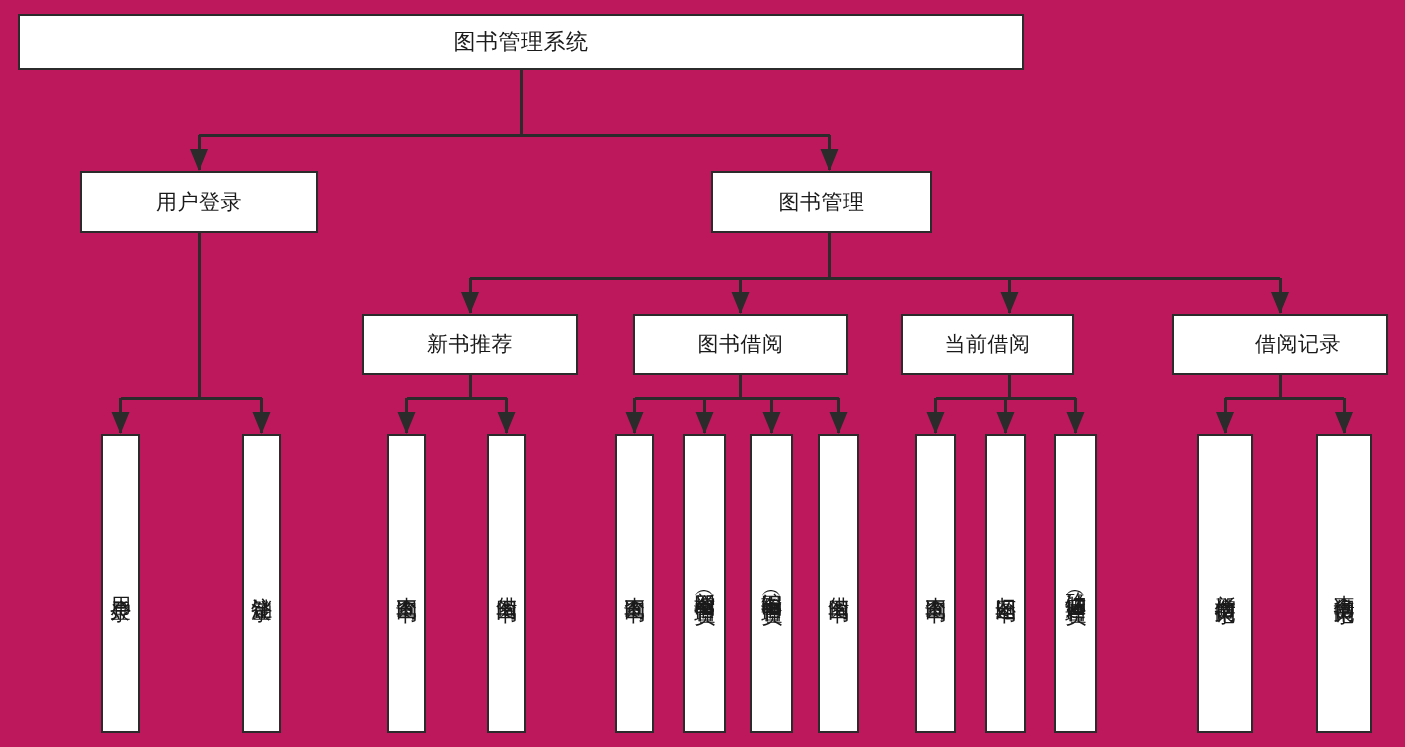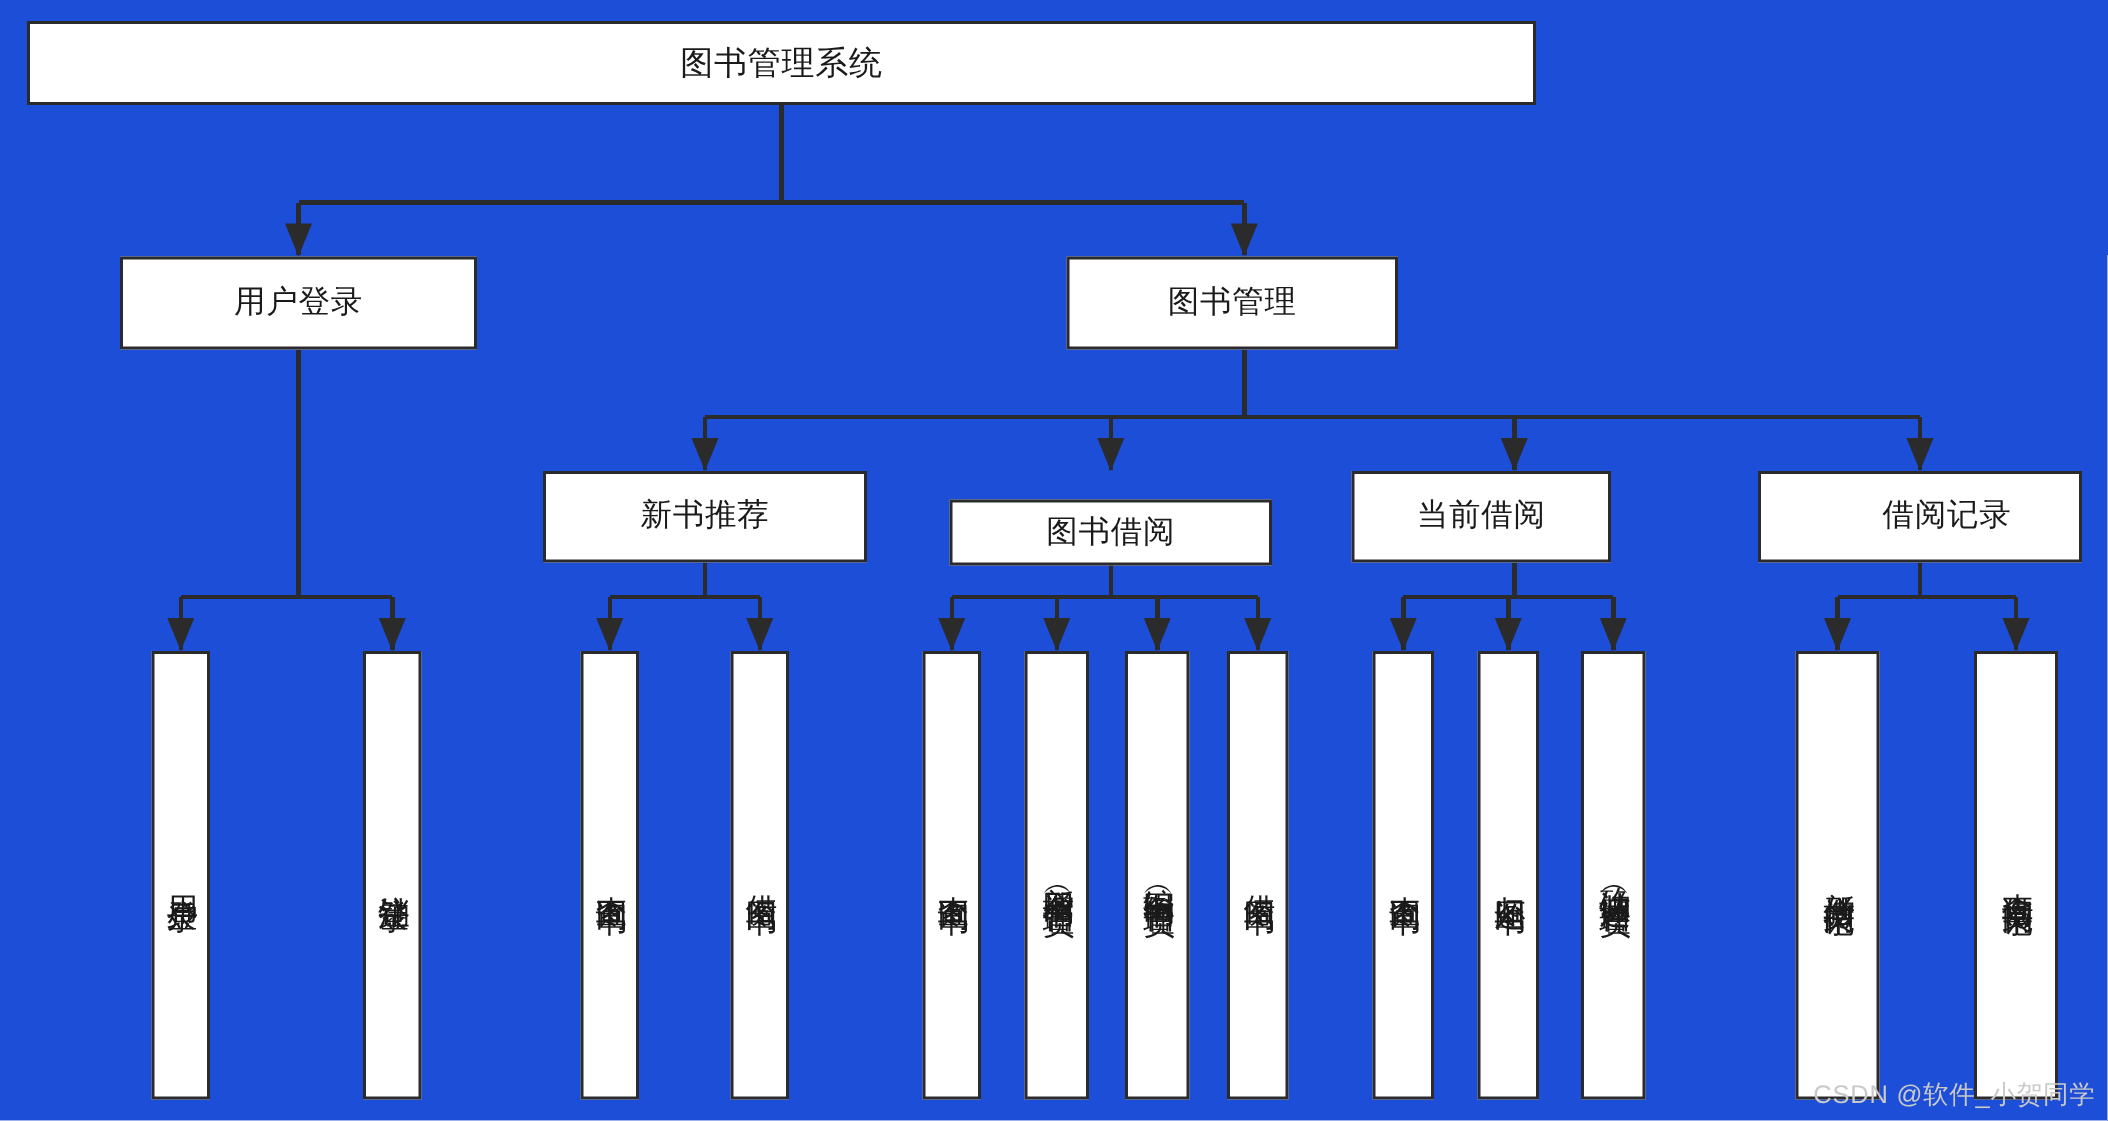--- a/index.html
+++ b/index.html
@@ -7,21 +7,21 @@
     padding: 0;
     background: #ffffff;
   }
   body {
     font-family: "Liberation Sans", "DejaVu Sans", sans-serif;
   }
   #canvas {
     position: relative;
     width: 1405px;
     height: 747px;
-    background: #1d4ed8;
+    background: #be185d;
     overflow: hidden;
   }
   #edges {
     position: absolute;
     left: 0;
     top: 0;
     width: 1405px;
     height: 747px;
   }
   .node {
@@ -134,21 +134,21 @@
       </div>
       <div class="node branch" style="left: 80px; top: 171px; width: 238px; height: 62px;">
         <span class="label">用户登录</span>
       </div>
       <div class="node branch" style="left: 711px; top: 171px; width: 221px; height: 62px;">
         <span class="label">图书管理</span>
       </div>
       <div class="node branch" style="left: 362px; top: 314px; width: 216px; height: 61px;">
         <span class="label">新书推荐</span>
       </div>
-      <div class="node branch" style="left: 633px; top: 333px; width: 215px; height: 44px;">
+      <div class="node branch" style="left: 633px; top: 314px; width: 215px; height: 61px;">
         <span class="label">图书借阅</span>
       </div>
       <div class="node branch" style="left: 901px; top: 314px; width: 173px; height: 61px;">
         <span class="label">当前借阅</span>
       </div>
       <div class="node branch" style="left: 1172px; top: 314px; width: 216px; height: 61px; padding-left: 36px;">
         <span class="label">借阅记录</span>
       </div>
       <div class="node leaf" style="left: 101px; top: 434px; width: 39px; height: 299px;">
         <span class="label">用户登录</span>
@@ -184,15 +184,14 @@
         <span class="label">确认归还（管理员）</span>
       </div>
       <div class="node leaf" style="left: 1197px; top: 434px; width: 56px; height: 299px;">
         <span class="label">新增借阅记录</span>
       </div>
       <div class="node leaf" style="left: 1316px; top: 434px; width: 56px; height: 299px;">
         <span class="label">查询借阅记录</span>
       </div>
     </div>
 
-  <div id="watermark">CSDN @软件_小贺同学</div>
 
 </div>
 
 </body></html>

